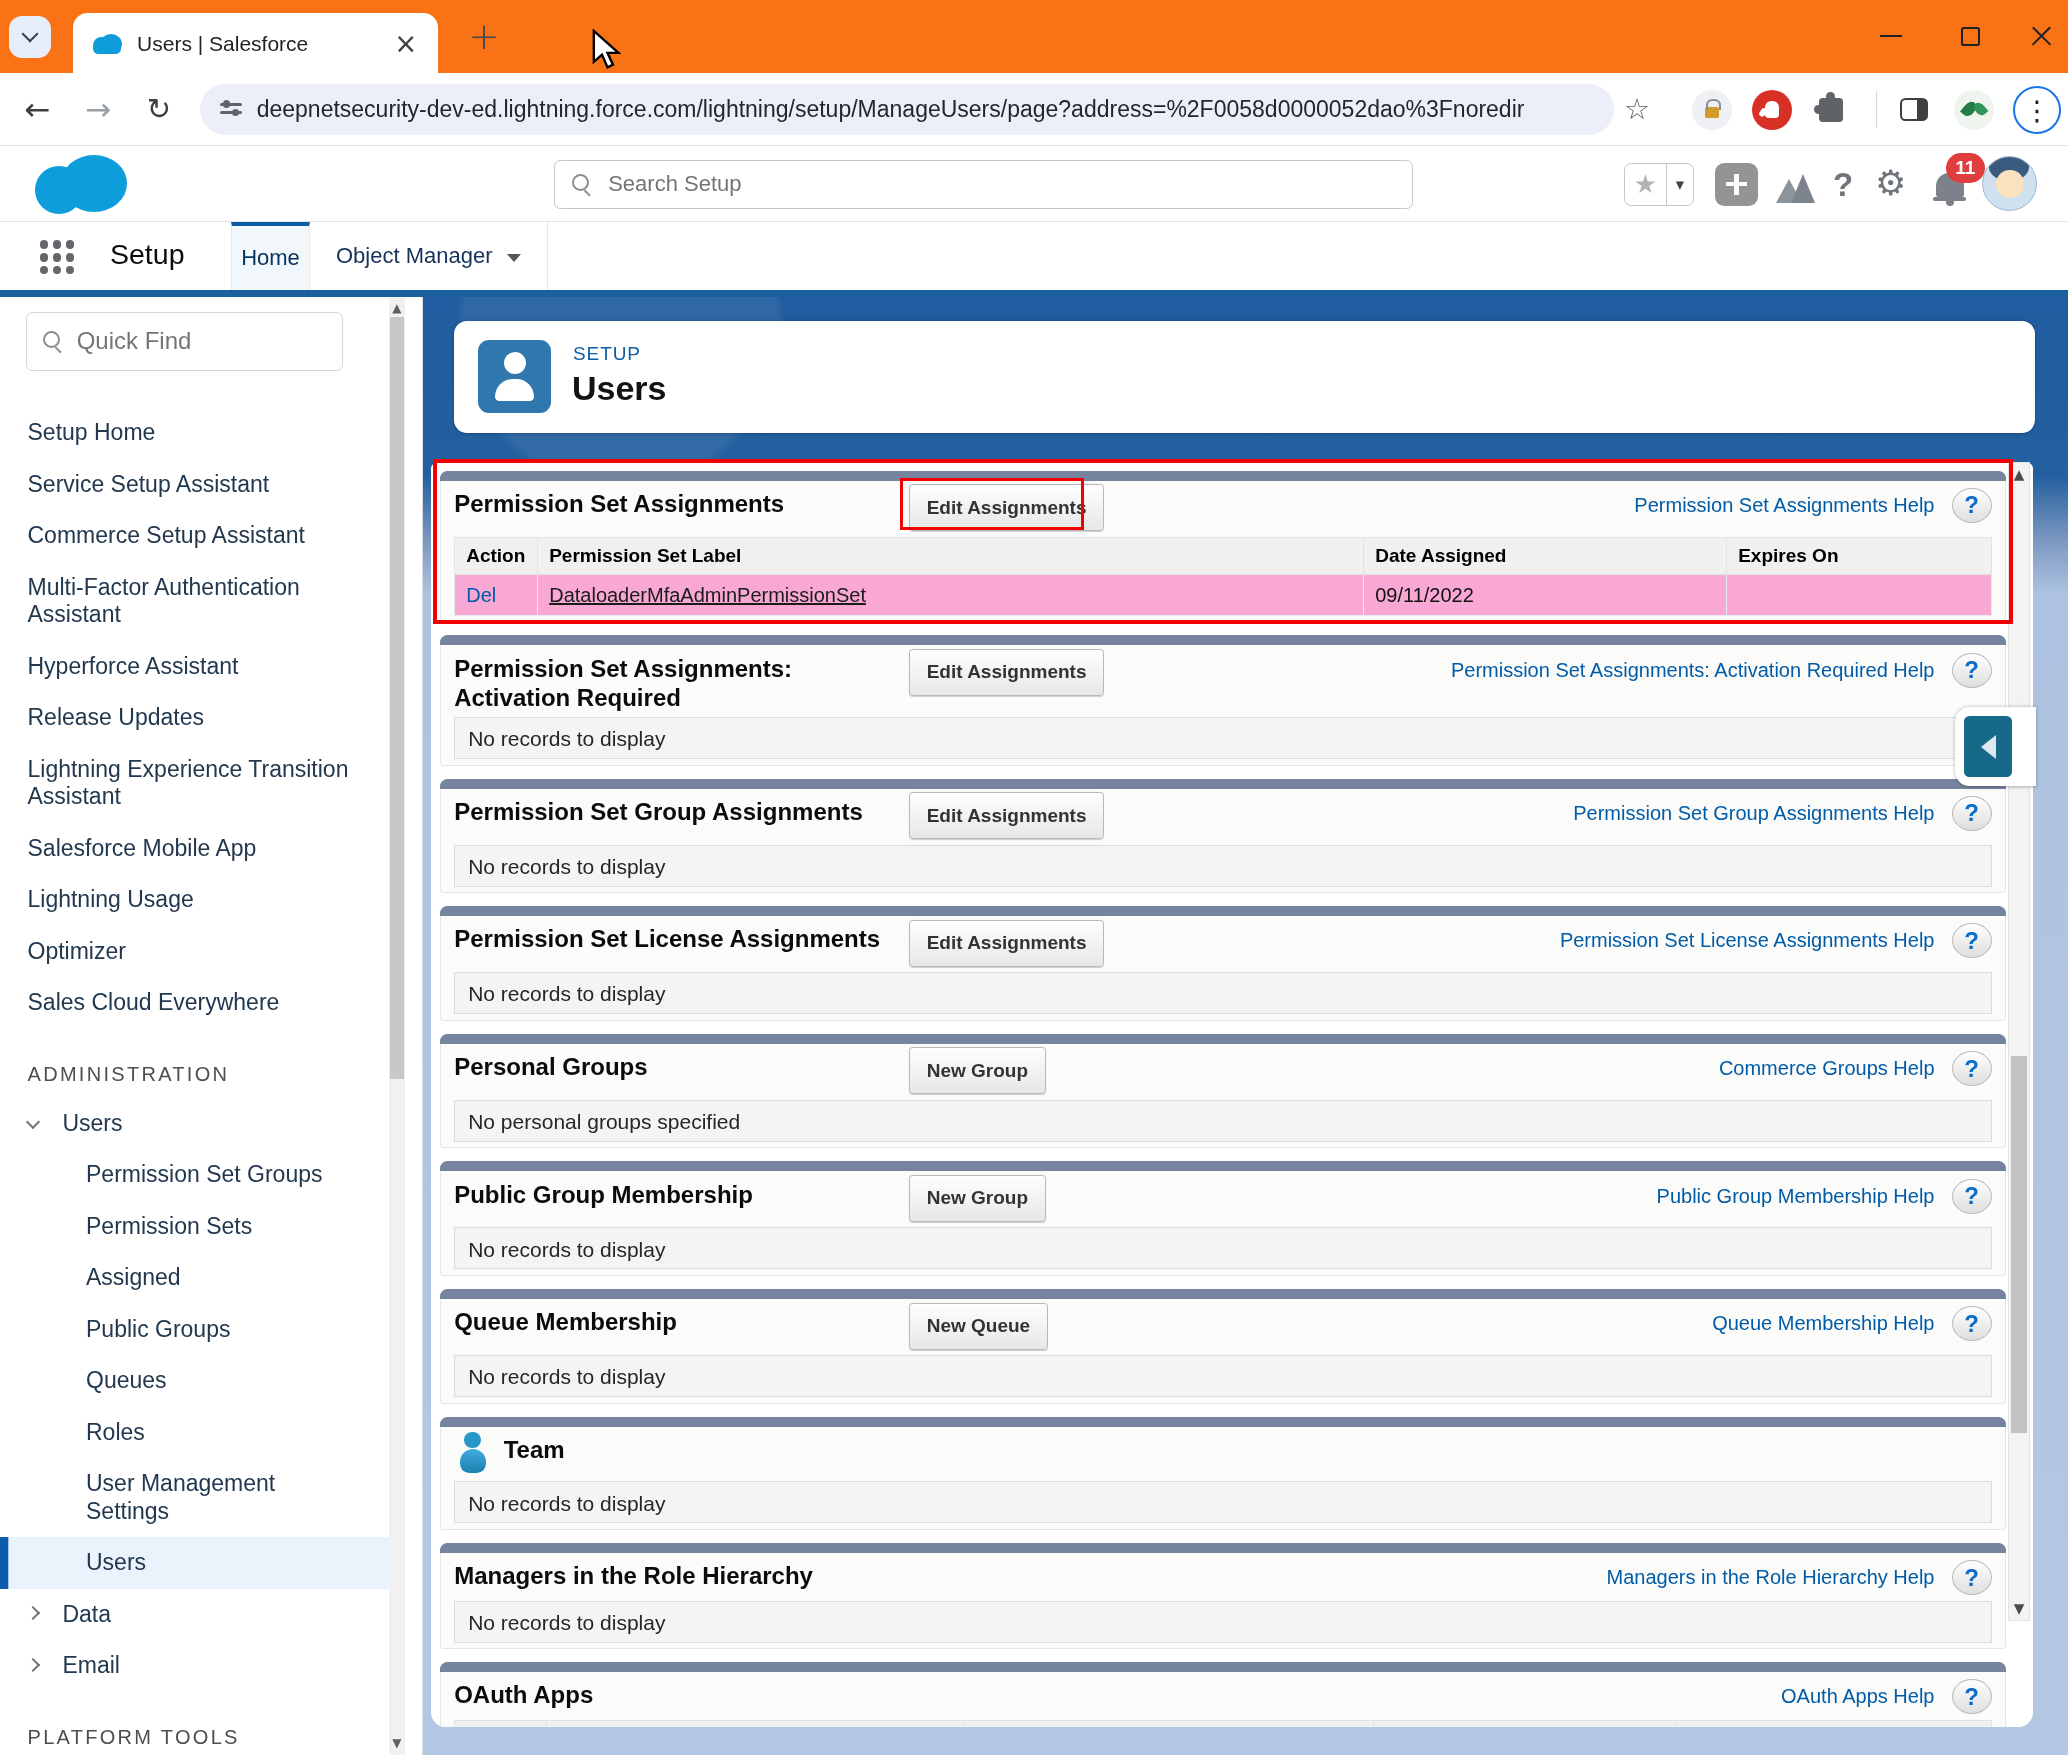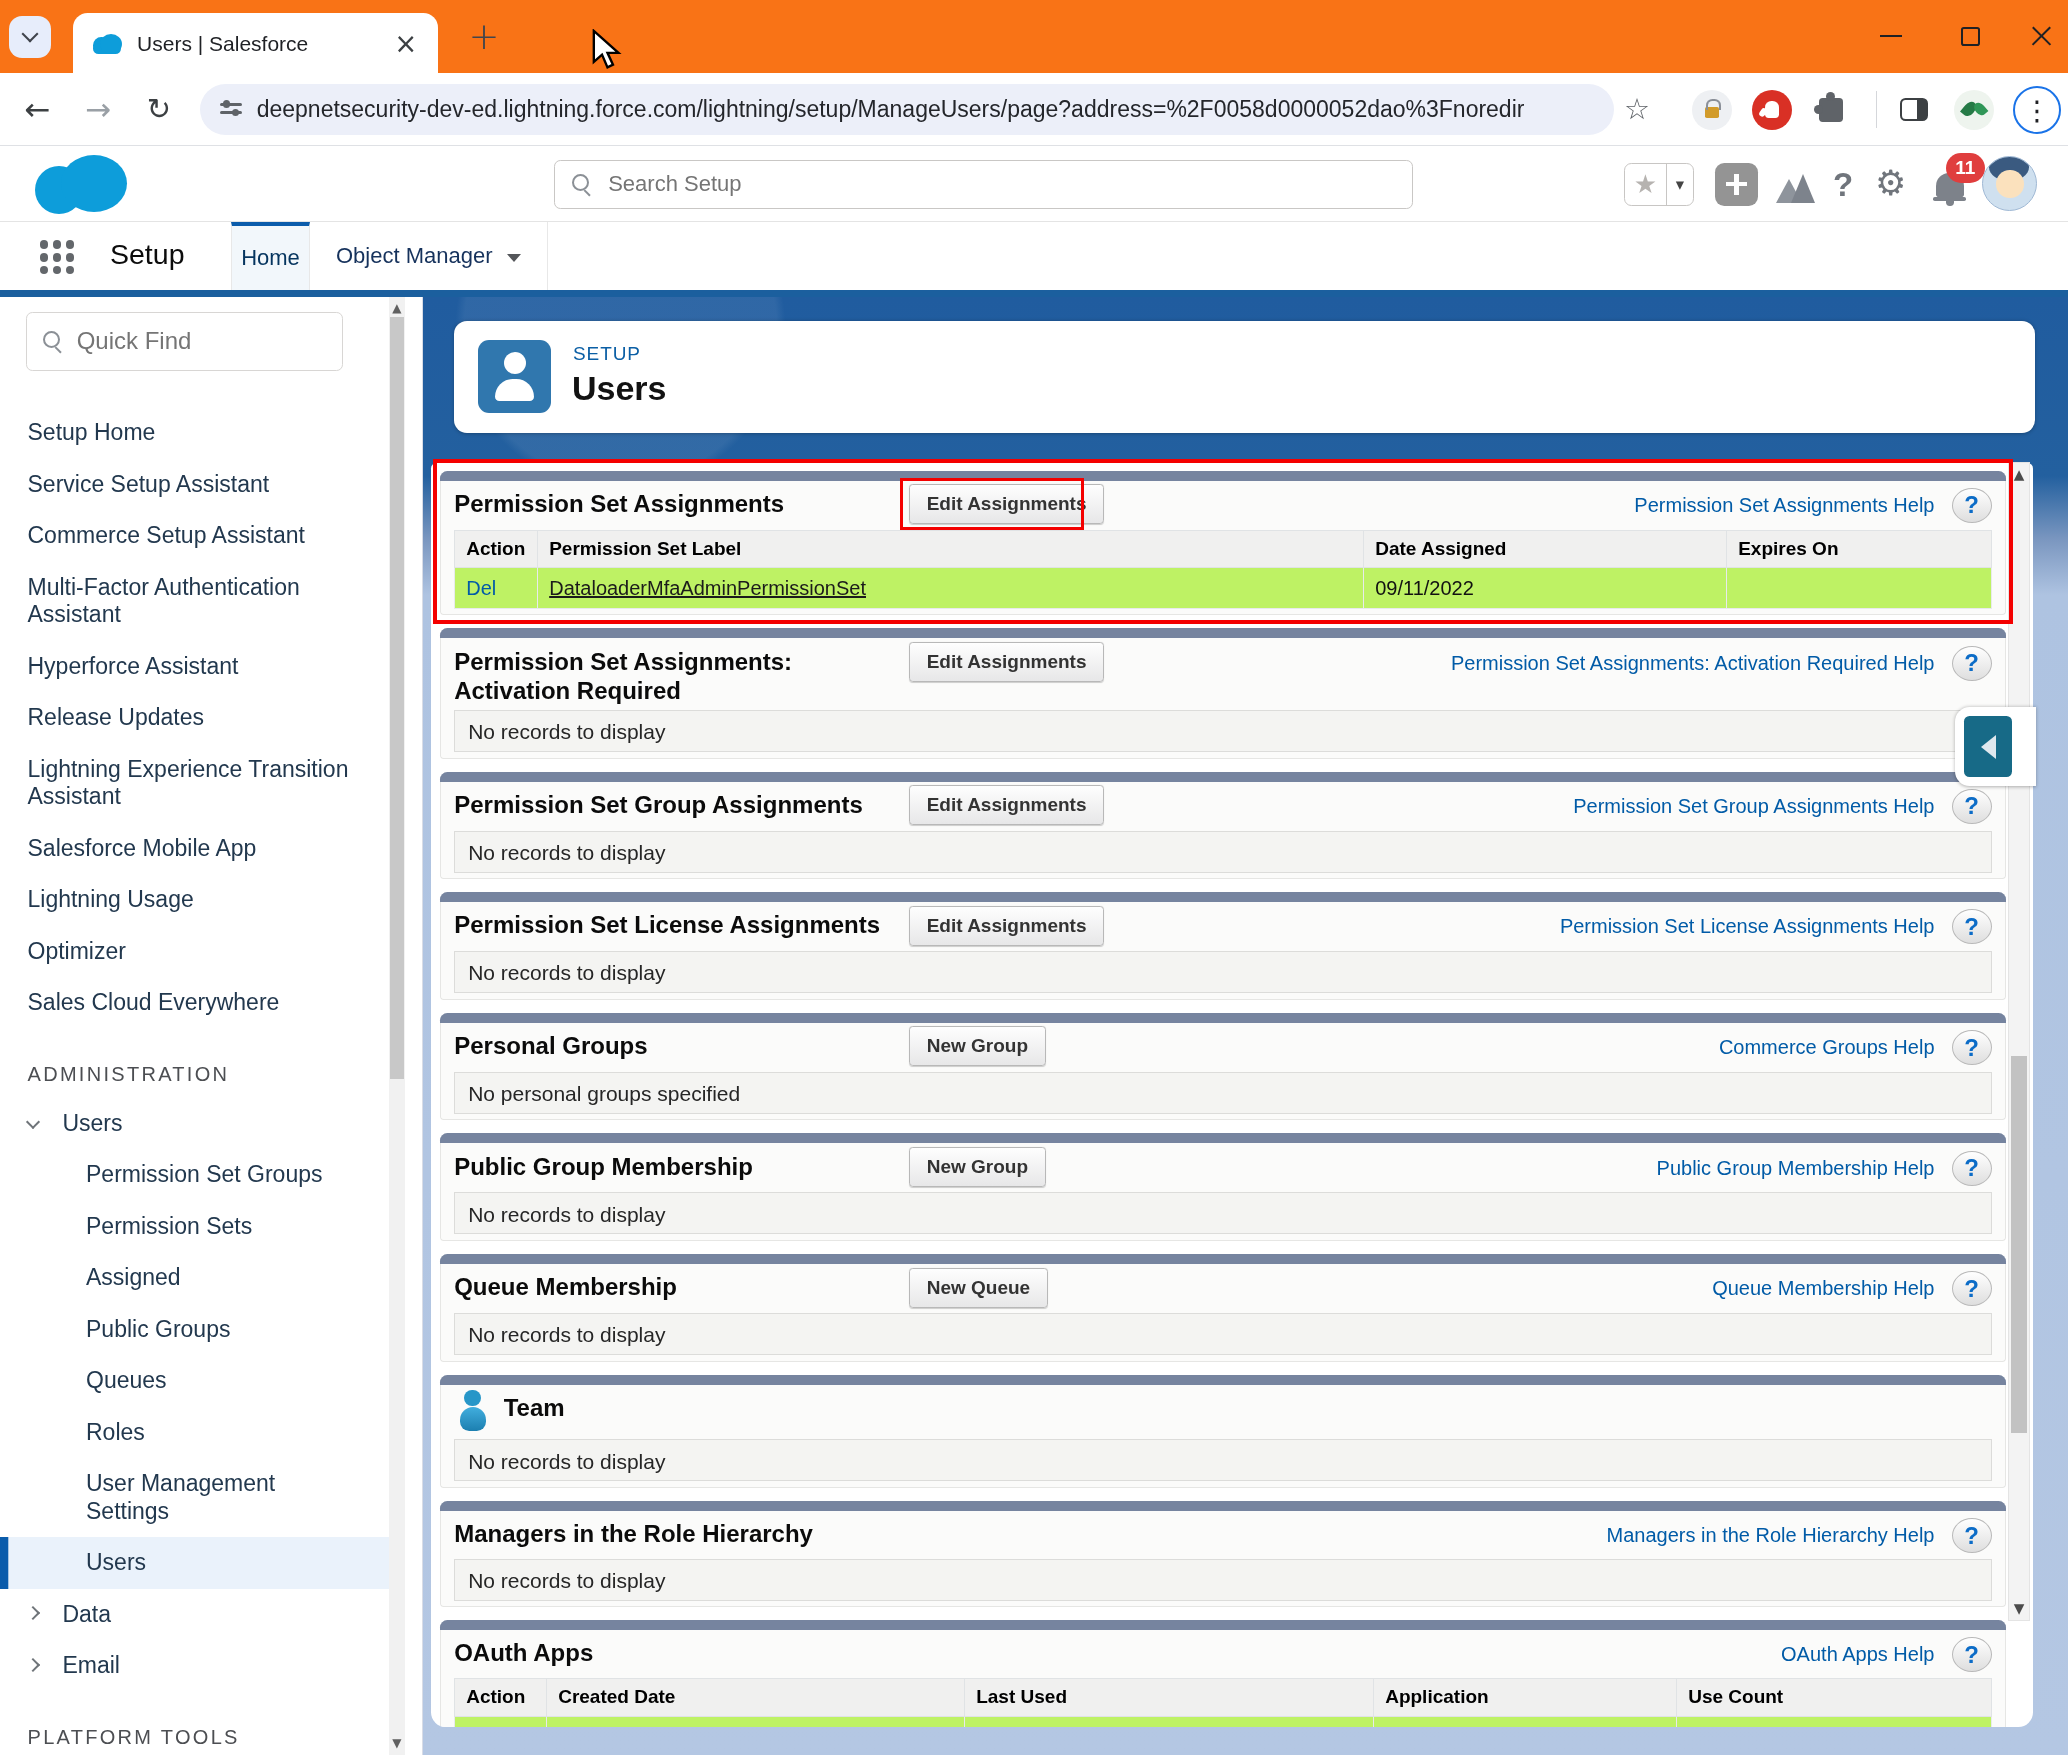--- a/index.html
+++ b/index.html
@@ -128,26 +128,26 @@
   .banner-eyebrow { position:absolute; left:119px; top:22px; font-size:19px; letter-spacing:0.9px; color:#0b5fa5; }
   .banner-title { position:absolute; left:118px; top:48px; font-size:34px; font-weight:bold; color:#121212; }
 
   .content-frame { position:absolute; left:8px; top:166px; width:1602px; height:1264px; background:#fff; border-radius:5.5px 5.5px 14.7px 14.7px; padding:7.3px 27.5px 0 9.2px; overflow:hidden; }
   .sec { margin-bottom:13px; }
   .sec-bar { height:10px; background:#76849f; border-radius:7.3px 7.3px 0 0; }
   .sec-body { background:#fbfbfa; border:0.9px solid #e6e6e4; border-top:none; border-radius:0 0 3.7px 3.7px; padding:1.8px 13px 5.5px 13px; }
   .sec-head { display:flex; align-items:flex-start; min-height:39px; padding-top:1.8px; }
   .sec-title { width:455px; font-size:24px; font-weight:bold; color:#0b0b0b; line-height:29px; padding-top:4.6px; }
   .sec-title.wide { width:auto; }
-  .sec-btn { height:40px; padding:0 16.5px; font-size:19px; font-weight:bold; color:#333; background:linear-gradient(#fefefe,#e7e7e8); border:0.9px solid #b8b8b8; border-radius:3.7px; box-shadow:0 0.9px 0.9px rgba(0,0,0,.18); }
+  .sec-btn { height:47px; padding:0 16.5px; font-size:19px; font-weight:bold; color:#333; background:linear-gradient(#fefefe,#e7e7e8); border:0.9px solid #b8b8b8; border-radius:3.7px; box-shadow:0 0.9px 0.9px rgba(0,0,0,.18); }
   .sec-help { margin-left:auto; display:flex; align-items:center; gap:17px; font-size:20px; padding-top:3.7px; }
   .sec-help a { color:#015ba7; text-decoration:none; }
   .q-badge { width:40px; height:35px; border-radius:50%; background:linear-gradient(#ffffff,#dedede); border:0.9px solid #b9b9b9; color:#0c6cc7; font-weight:bold; font-size:24px; display:flex; align-items:center; justify-content:center; }
   .empty-box { margin-top:5.5px; border:0.9px solid #dcdcda; background:#f4f4f2; font-size:21px; color:#262626; padding:9.2px 13px; height:42px; }
-  .sec-table { width:100%; border-collapse:collapse; margin-top:5.5px; background:#bef264; table-layout:fixed; }
+  .sec-table { width:100%; border-collapse:collapse; margin-top:5.5px; background:#f9a8d4; table-layout:fixed; }
   .sec-table th { background:#f0f0ef; border:0.9px solid #e0e3e5; text-align:left; font-size:19px; padding:7.3px 11px; color:#000; }
   .sec-table td { border:0.9px solid #e8eaec; font-size:20px; padding:8.3px 11px; color:#111; }
   .lnk { color:#015ba7; text-decoration:none; }
   .lnk-dark { color:#1b1b1b; text-decoration:underline; }
   .team-icon { flex:none; position:relative; width:33px; height:44px; margin:1.8px 14.7px 0 1.8px; }
   .team-icon::before { content:""; position:absolute; left:8.3px; top:0; width:16.5px; height:16.5px; border-radius:50%; background:#2796c8; }
   .team-icon::after { content:""; position:absolute; left:3.7px; top:17.4px; width:26px; height:24px; border-radius:13px 13px 9.2px 9.2px; background:linear-gradient(#41aede,#1c7fb0); }
 
   .v-scroll { position:absolute; left:1585px; top:165px; width:22px; height:1159px; background:#f3f3f3; border:0.9px solid #e4e4e4; }
   .v-scroll .arr { position:absolute; left:0; width:100%; text-align:center; font-size:13.8px; color:#4c4c4c; }

